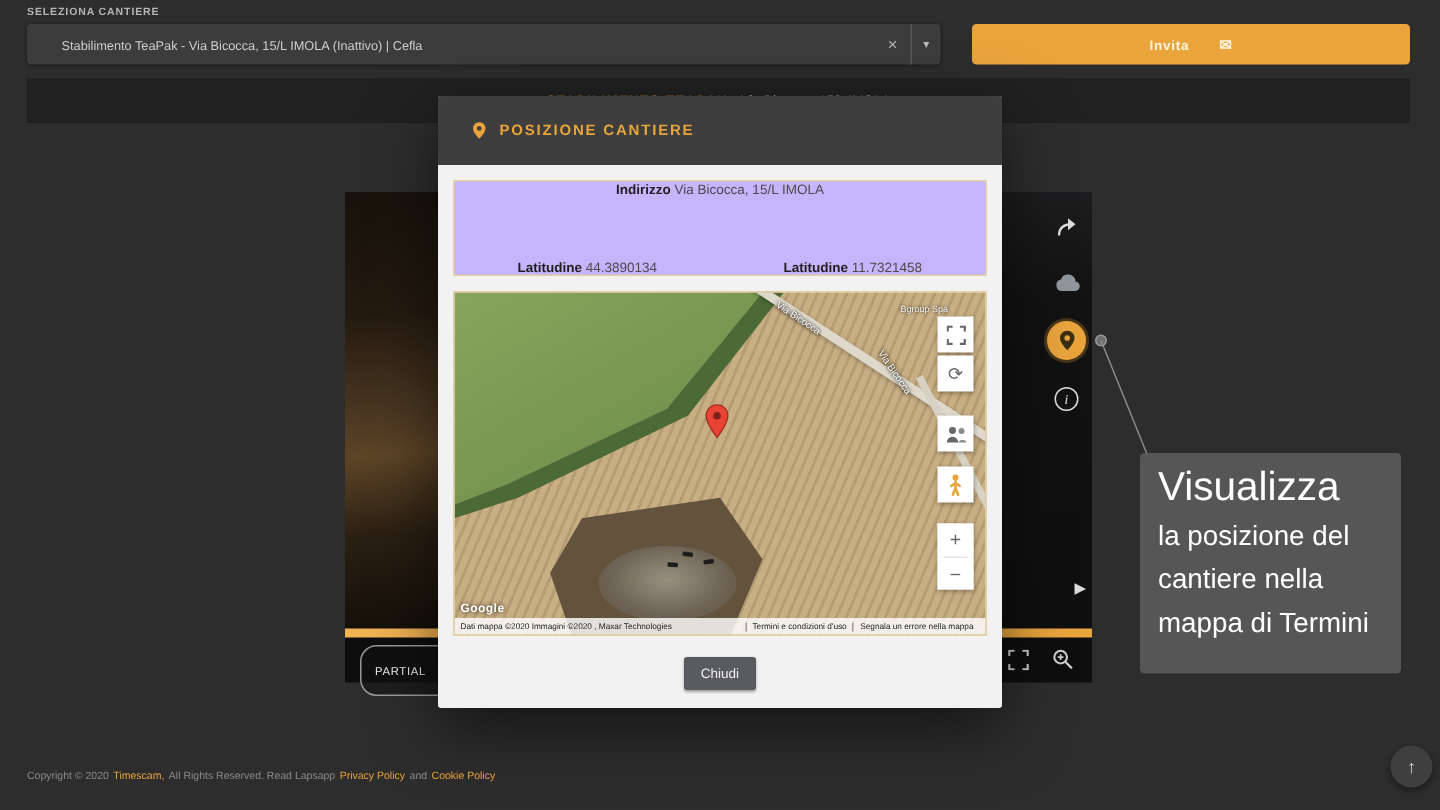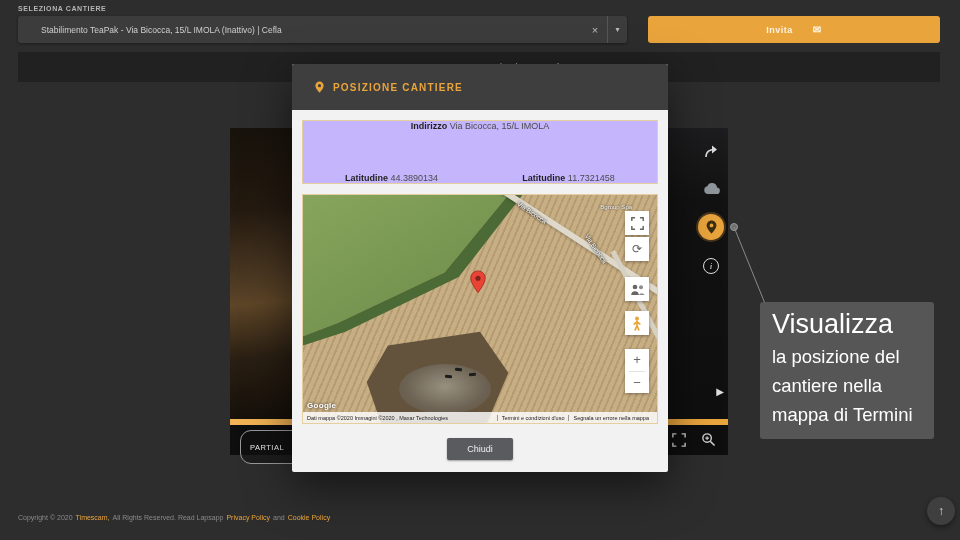--- a/index.html
+++ b/index.html
@@ -67,25 +67,25 @@
   .g-rotate{top:42px;color:#666;font-size:12px}
   .g-people{top:82px}
   .g-pegman{top:116px}
   .g-zoombox{position:absolute;right:8px;top:154px;width:24px;height:44px;background:#fff;box-shadow:0 1px 3px rgba(0,0,0,.35);display:flex;flex-direction:column}
   .g-zoombox button{flex:1;border:none;background:#fff;color:#666;font-size:13px;cursor:pointer;line-height:1;font-family:inherit}
   .g-zoombox .zdiv{height:1px;background:#e3e3e3;margin:0 4px}
   .google{position:absolute;left:4px;bottom:13px;color:#fff;font-size:8px;font-weight:bold;letter-spacing:.3px;text-shadow:0 0 3px rgba(0,0,0,.8)}
   .attr{position:absolute;left:0;right:0;bottom:0;height:11px;background:rgba(255,255,255,.82);display:flex;align-items:center;font-size:5.5px;color:#222;padding:0 4px;white-space:nowrap;overflow:hidden}
   .attr .attr-main{flex:1}
   .attr .attr-link{border-left:1px solid #999;padding:0 4px;cursor:pointer}
-  .chiudi{position:absolute;left:50%;transform:translateX(-50%);bottom:12px;width:66px;height:22px;background:#595b5e;color:#f0f0f0;border:none;border-radius:2px;font-size:9px;font-family:inherit;cursor:pointer;box-shadow:0 1px 2px rgba(0,0,0,.35)}
+  .chiudi{position:absolute;left:50%;transform:translateX(-50%);bottom:12px;width:48px;height:22px;background:#595b5e;color:#f0f0f0;border:none;border-radius:2px;font-size:9px;font-family:inherit;cursor:pointer;box-shadow:0 1px 2px rgba(0,0,0,.35)}
 
   
   .connector{position:absolute;left:726px;top:218px}
-  .tooltip{position:absolute;left:760px;top:302px;width:174px;background:rgba(88,88,88,.95);border-radius:3px;padding:5px 12px 10px;color:#fff}
+  .tooltip{position:absolute;left:760px;top:302px;width:174px;background:rgba(88,88,88,.95);border-radius:3px;padding:5px 12px 20px;color:#fff}
   .t-title{font-size:27px;line-height:35px;font-weight:400}
   .t-line{font-size:18.5px;line-height:29px;font-weight:400}
 
   
   .footer{position:absolute;left:18px;top:514px;font-size:7px;color:#8a8a8a;display:flex;gap:3px;white-space:nowrap}
   .footer .lnk{color:#e9a43c;cursor:pointer}
   .scrolltop{position:absolute;left:927px;top:497px;width:28px;height:28px;border-radius:50%;background:#3f3f3f;border:none;color:#ddd;font-size:12px;cursor:pointer;box-shadow:0 2px 5px rgba(0,0,0,.45)}
 </style>
 </head>
 <body>

